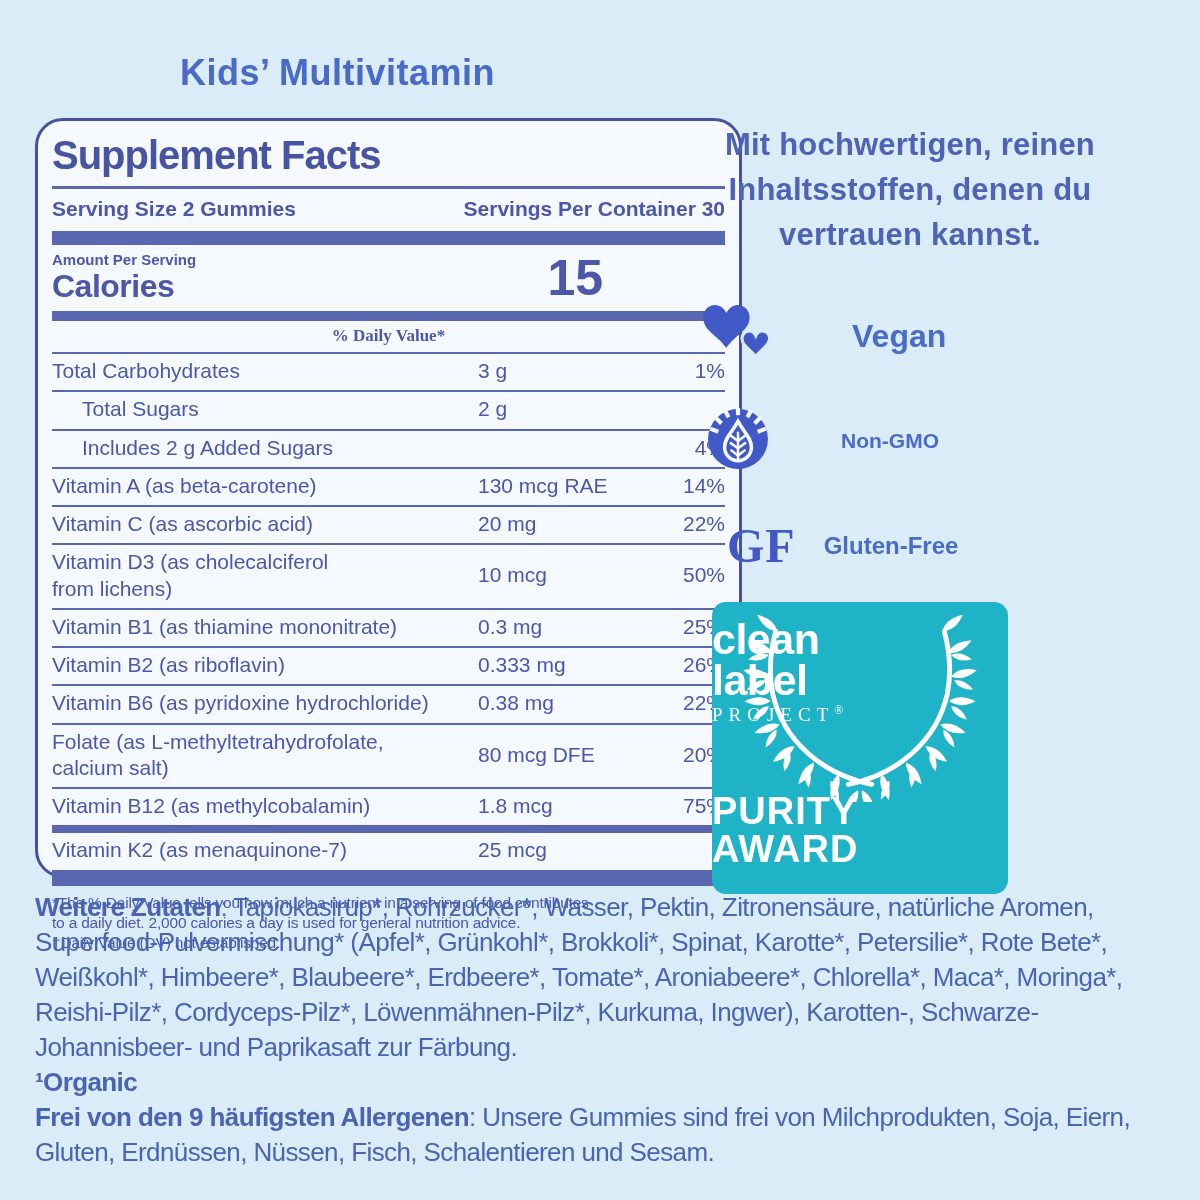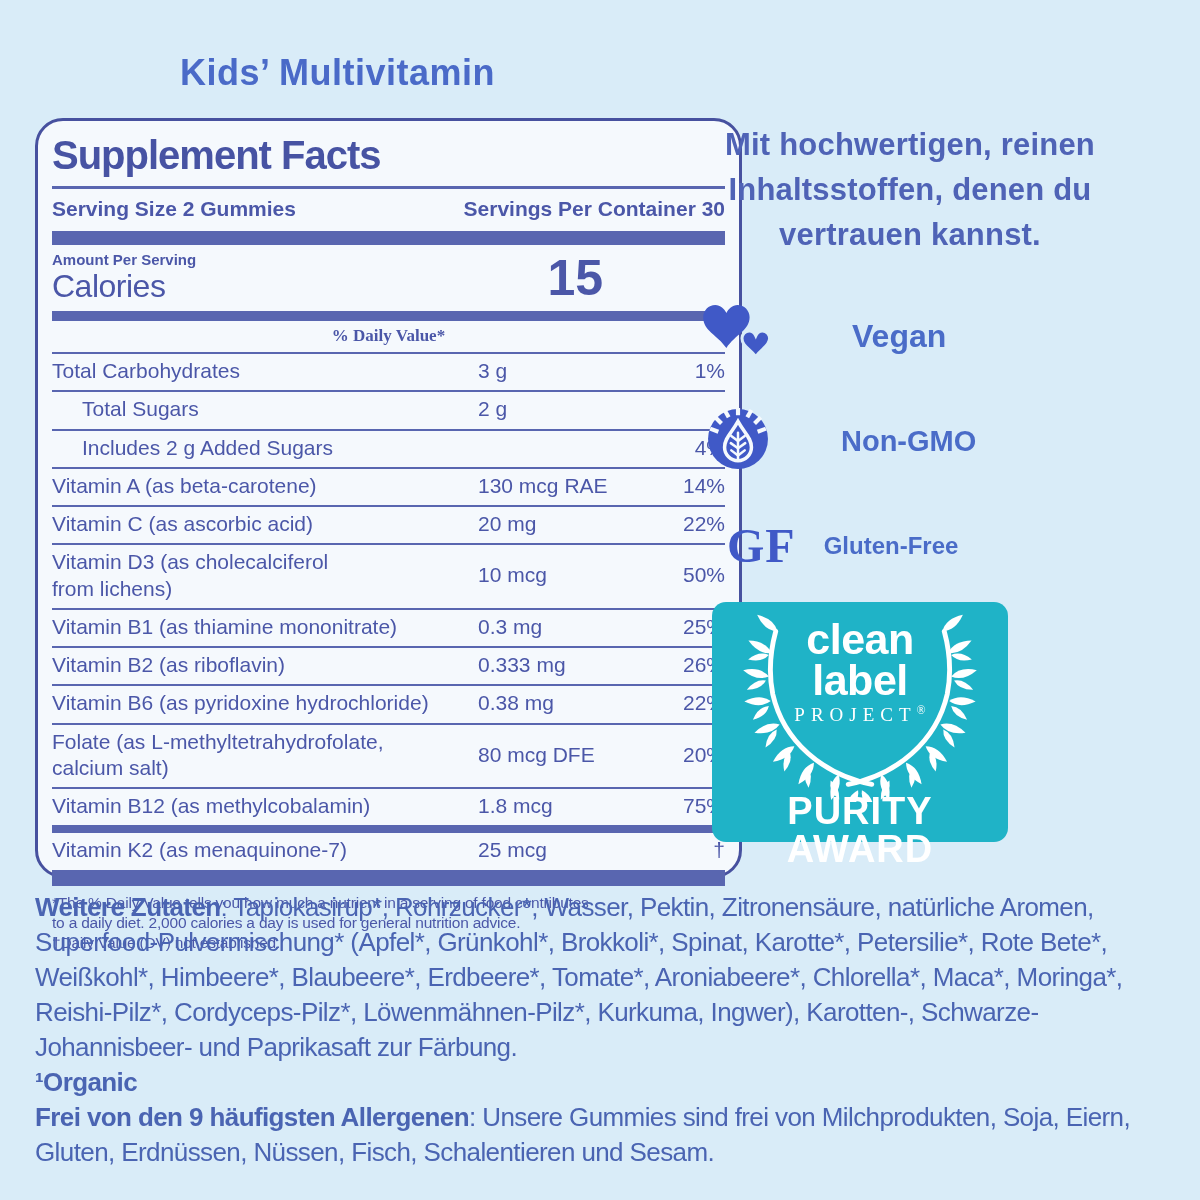--- a/index.html
+++ b/index.html
@@ -35,21 +35,21 @@
   .sf-title{font-size:40px;font-weight:700;letter-spacing:-1px;color:#4753a3;padding:2px 0 8px;}
   .sf-thinrule{height:3px;background:var(--rule);}
   .sf-serving{display:flex;justify-content:space-between;font-size:21px;font-weight:700;padding:8px 0 10px;}
   .bar{background:var(--rule);}
   .bar-14{height:14px;}
   .bar-10{height:10px;margin-top:2px;}
   .bar-8{height:8px;}
   .bar-16{height:16px;}
   .sf-cal{display:flex;justify-content:space-between;align-items:center;padding:4px 0 2px;}
   .sf-cal-left .aps{font-size:15px;font-weight:700;}
-  .sf-cal-left .cal{font-size:32px;font-weight:400;letter-spacing:-.5px;}
+  .sf-cal-left .cal{font-size:32px;font-weight:700;letter-spacing:-.5px;}
   .sf-cal-value{font-size:50px;font-weight:700;margin-right:122px;}
   .sf-dvhead{text-align:center;font-size:17px;font-weight:700;padding:5px 2px 6px;font-family:Liberation Serif, serif;}
   .sf-row{
     display:flex;align-items:center;border-top:2px solid var(--rule);
     padding:4px 0 6px;font-size:21px;line-height:1.25;gap:26px;
   }
   .sf-row.no-top{border-top:none;}
   .sf-label{flex:0 0 400px;white-space:nowrap;}
   .sf-label .ln{display:block;}
   .sf-row.indent .sf-label{padding-left:30px;}
@@ -60,28 +60,28 @@
   
   .claim-heading{
     position:absolute;left:655px;top:122px;width:510px;text-align:center;
     font-size:31px;font-weight:700;line-height:45px;color:var(--head-blue);letter-spacing:.2px;
   }
   .benefit{position:absolute;display:flex;align-items:center;}
   .benefit .b-label{font-weight:600;color:var(--label-blue);}
   .benefit-vegan{left:703px;top:303px;gap:35px;}
   .benefit-vegan .b-label{margin-left:46px;font-size:32px;}
   .benefit-nongmo{left:707px;top:408px;}
-  .benefit-nongmo .b-label{margin-left:72px;font-size:29px;text-align:center;}
+  .benefit-nongmo .b-label{margin-left:72px;font-size:21px;text-align:center;}
   .benefit-gf{left:727px;top:518px;}
   .gf-mono{font-family:"Liberation Serif",serif;font-weight:700;font-size:48px;color:var(--icon-blue);letter-spacing:1px;}
   .benefit-gf .b-label{margin-left:28px;font-size:24px;font-weight:600;}
   
   .purity-badge{
-    position:absolute;left:712px;top:602px;width:296px;height:240px;
-    background:var(--teal);border-radius:14px;color:#fff;text-align:center;
+    position:absolute;left:712px;top:602px;width:296px;height:292px;
+    background:var(--teal);border-radius:14px;color:#fff;text-align:left;
   }
   .purity-badge .wreath{position:absolute;left:0;top:4px;width:296px;height:196px;}
   .pb-word{position:absolute;width:100%;left:0;line-height:1;font-weight:700;}
   .pb-clean{top:16px;font-size:43px;letter-spacing:-.5px;}
   .pb-label{top:57px;font-size:43px;letter-spacing:-.5px;}
   .pb-project{top:102px;font-size:19px;font-weight:400;letter-spacing:6px;font-family:"Liberation Serif",serif;}
   .pb-project sup{font-size:12px;letter-spacing:0;}
   .pb-purity{top:190px;font-size:38px;letter-spacing:1px;}
   .pb-award{top:228px;font-size:38px;letter-spacing:1px;}
   

